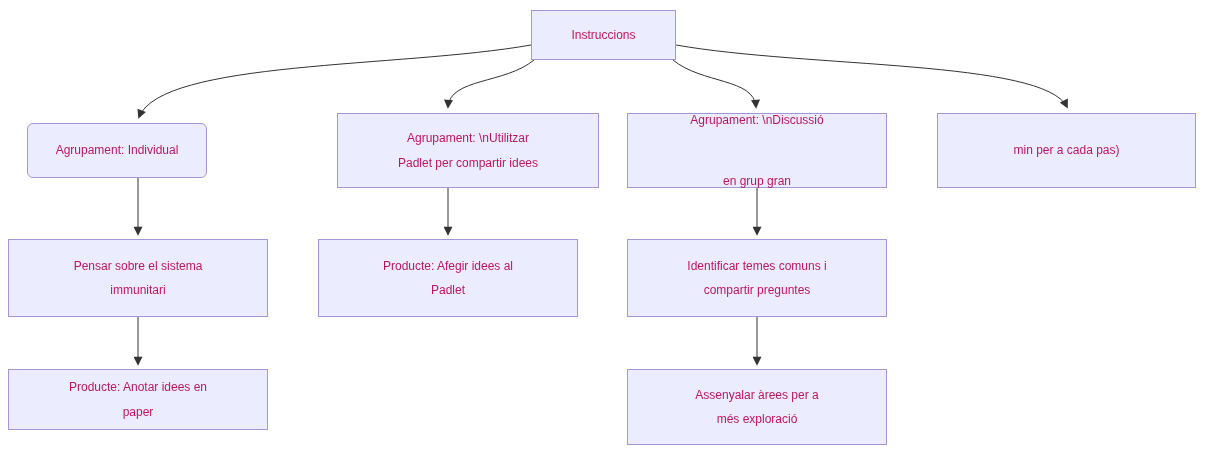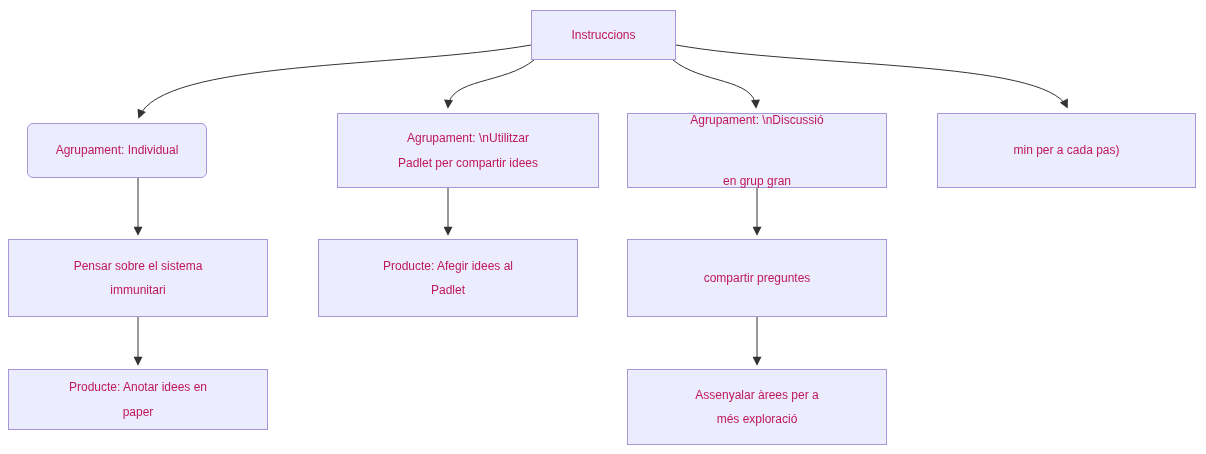--- a/index.html
+++ b/index.html
@@ -106,20 +106,21 @@
     <span>Pensar sobre el sistema</span>
     <span>immunitari</span>
   </div>
 
   <div class="node n-b2">
     <span>Producte: Afegir idees al</span>
     <span>Padlet</span>
   </div>
 
   <div class="node n-b3">
+    <span>Identificar temes comuns i</span>
     <span>compartir preguntes</span>
   </div>
 
   <div class="node n-c1">
     <span>Producte: Anotar idees en</span>
     <span>paper</span>
   </div>
 
   <div class="node n-c3">
     <span>Assenyalar àrees per a</span>

